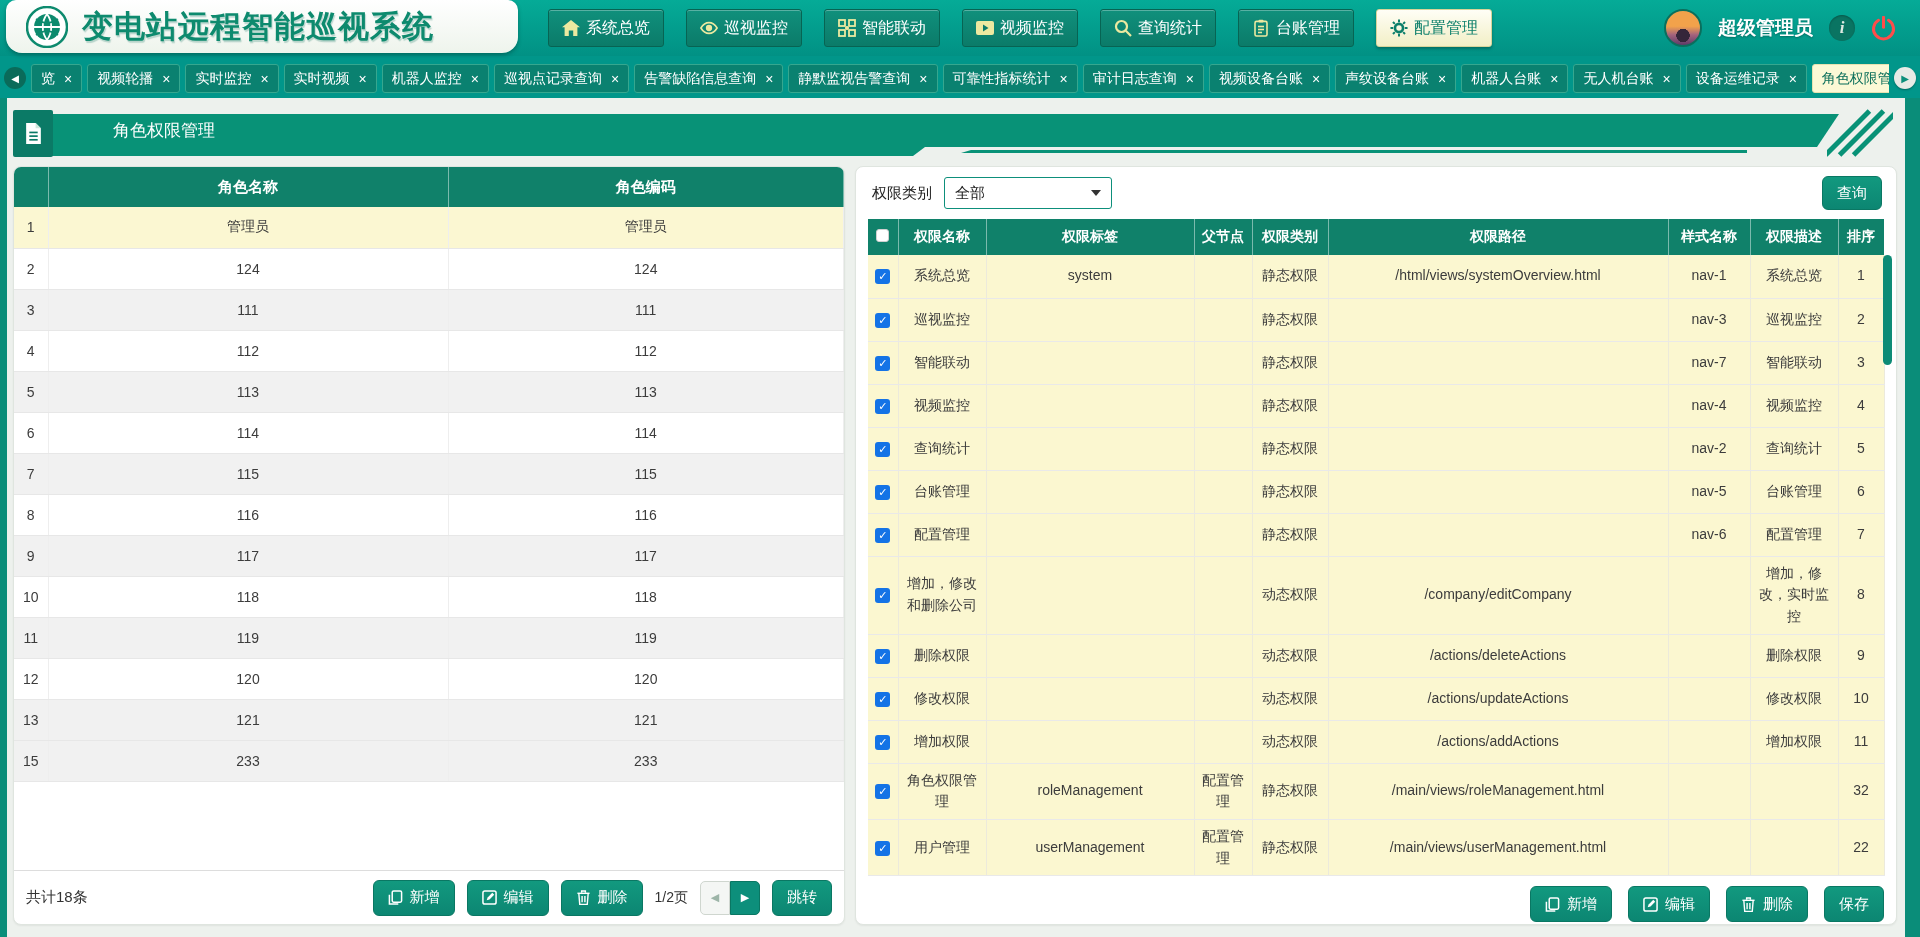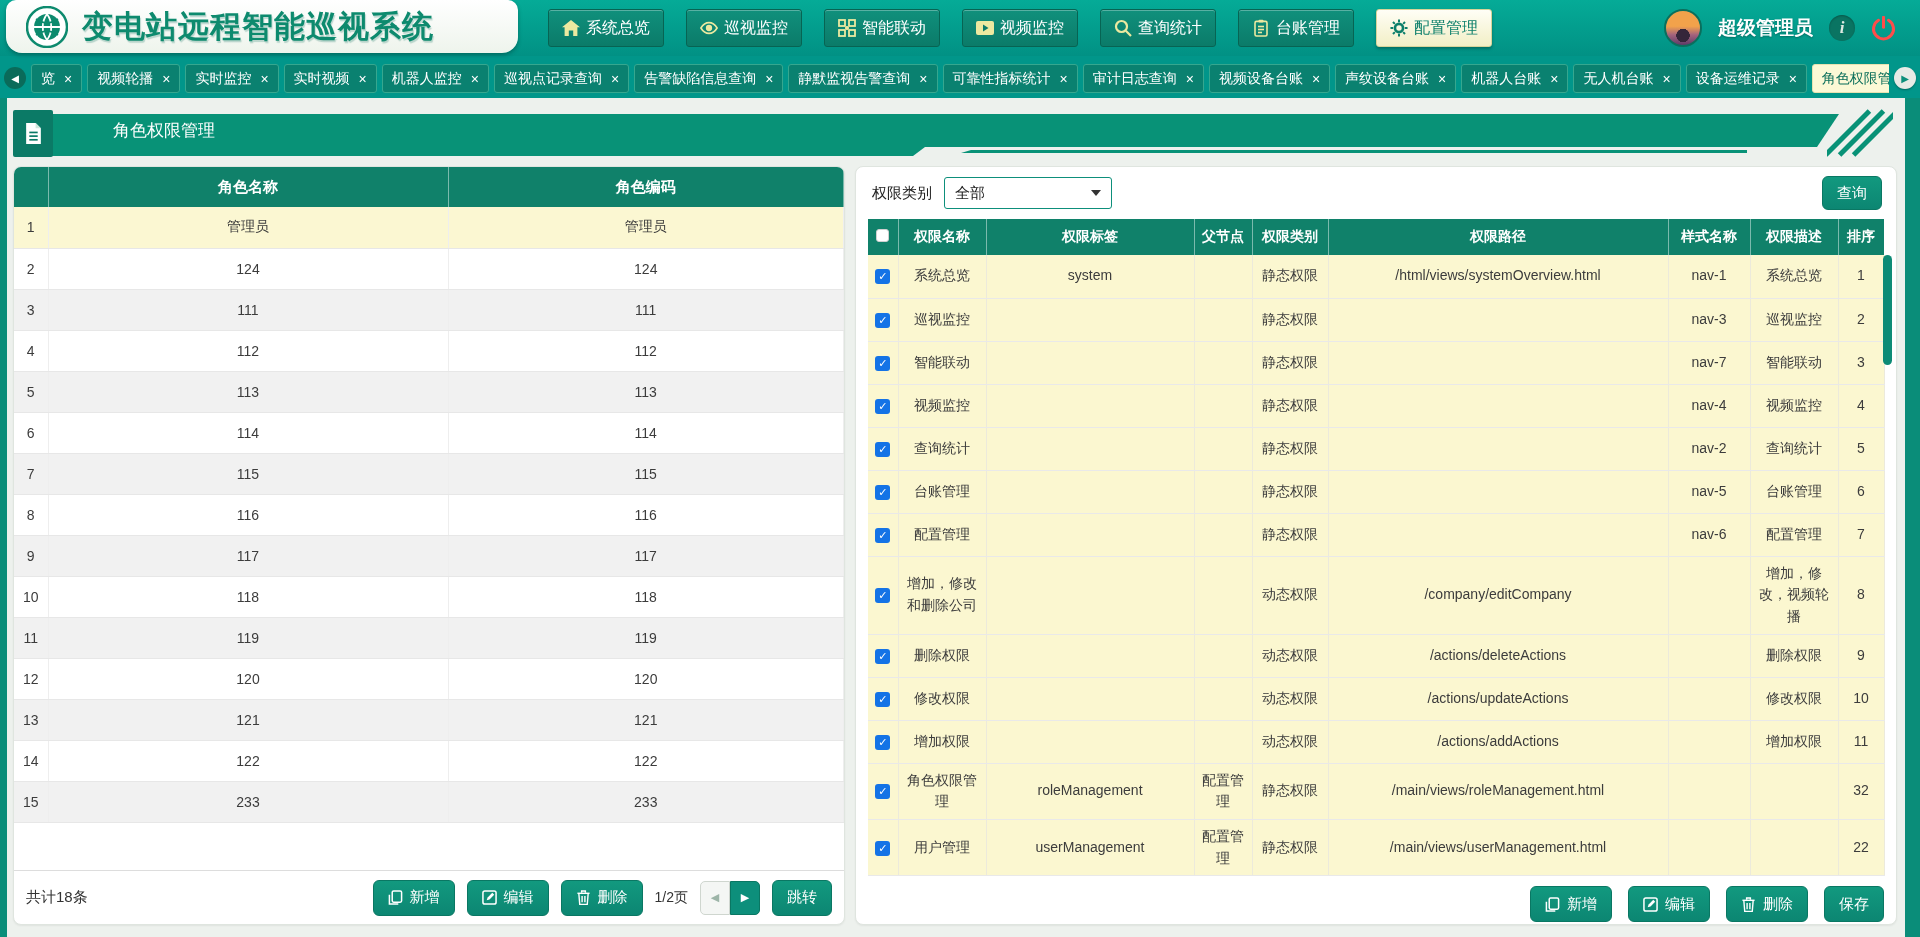--- a/index.html
+++ b/index.html
@@ -400,25 +400,20 @@
             <tr class="">
               <td>12</td>
               <td>120</td>
               <td>120</td>
             </tr>
             <tr class="alt">
               <td>13</td>
               <td>121</td>
               <td>121</td>
             </tr>
-            <tr class="">
-              <td>14</td>
-              <td>122</td>
-              <td>122</td>
-            </tr>
             <tr class="alt">
               <td>15</td>
               <td>233</td>
               <td>233</td>
             </tr>
           </tbody>
       </table>
       <div class="left-footer">
         <span class="total">共计18条</span>
         <button class="btn">
@@ -572,21 +567,21 @@
                 <td>7</td>
               </tr>
               <tr>
                 <td><span class="cb checked">✓</span></td>
                 <td>增加，修改和删除公司</td>
                 <td></td>
                 <td></td>
                 <td>动态权限</td>
                 <td>/company/editCompany</td>
                 <td></td>
-                <td>增加，修改，视频轮播</td>
+                <td>增加，修改，实时监控</td>
                 <td>8</td>
               </tr>
               <tr>
                 <td><span class="cb checked">✓</span></td>
                 <td>删除权限</td>
                 <td></td>
                 <td></td>
                 <td>动态权限</td>
                 <td>/actions/deleteActions</td>
                 <td></td>

